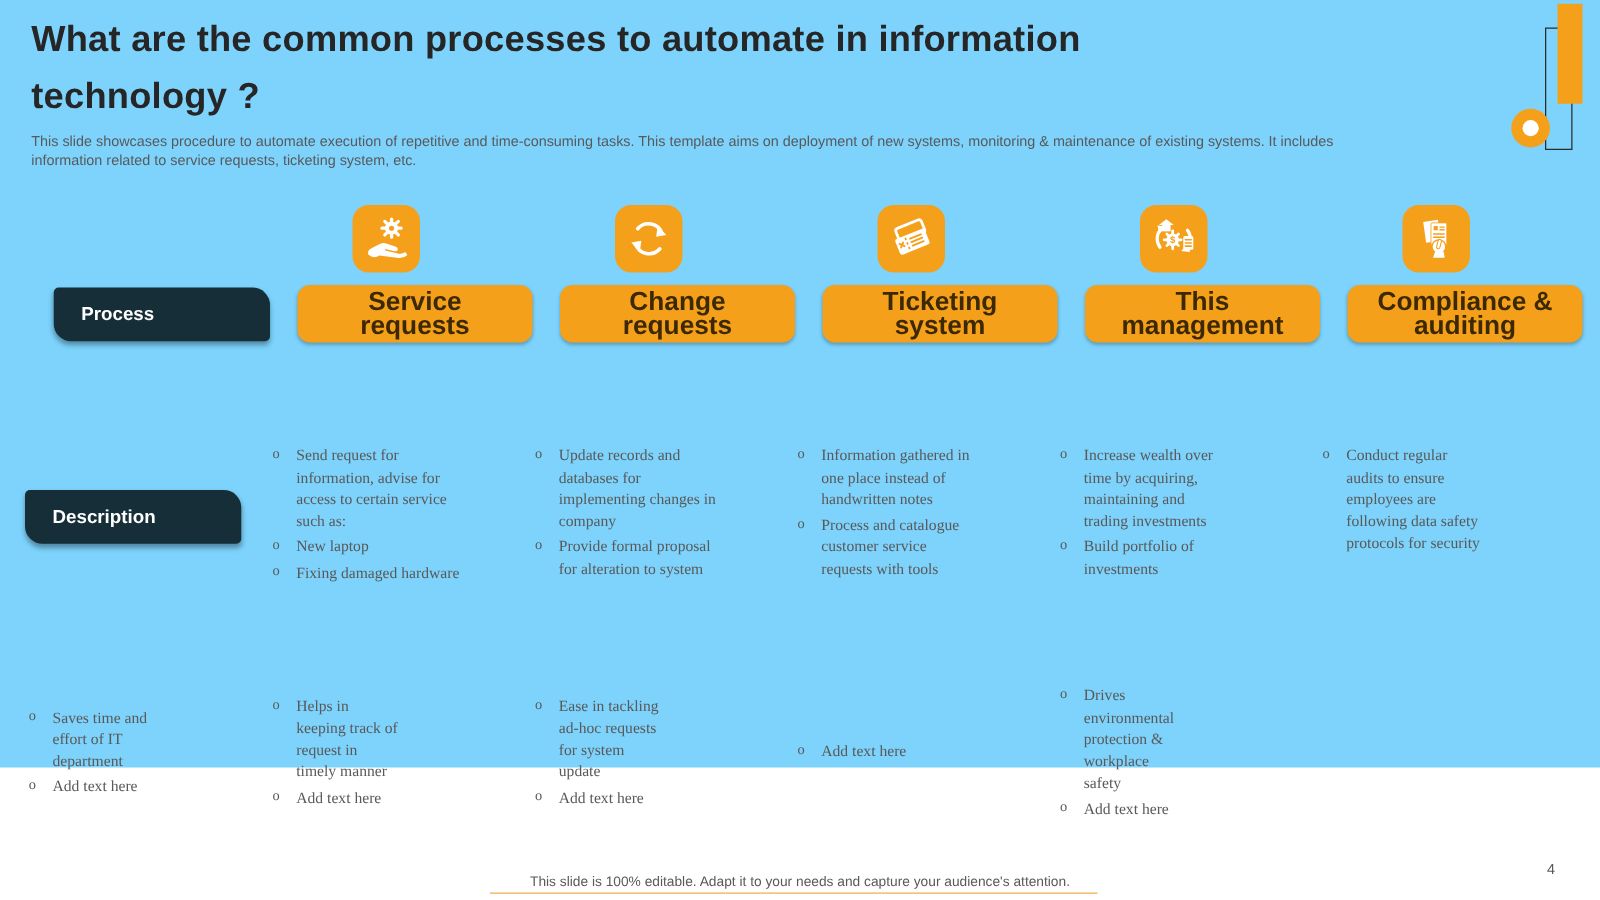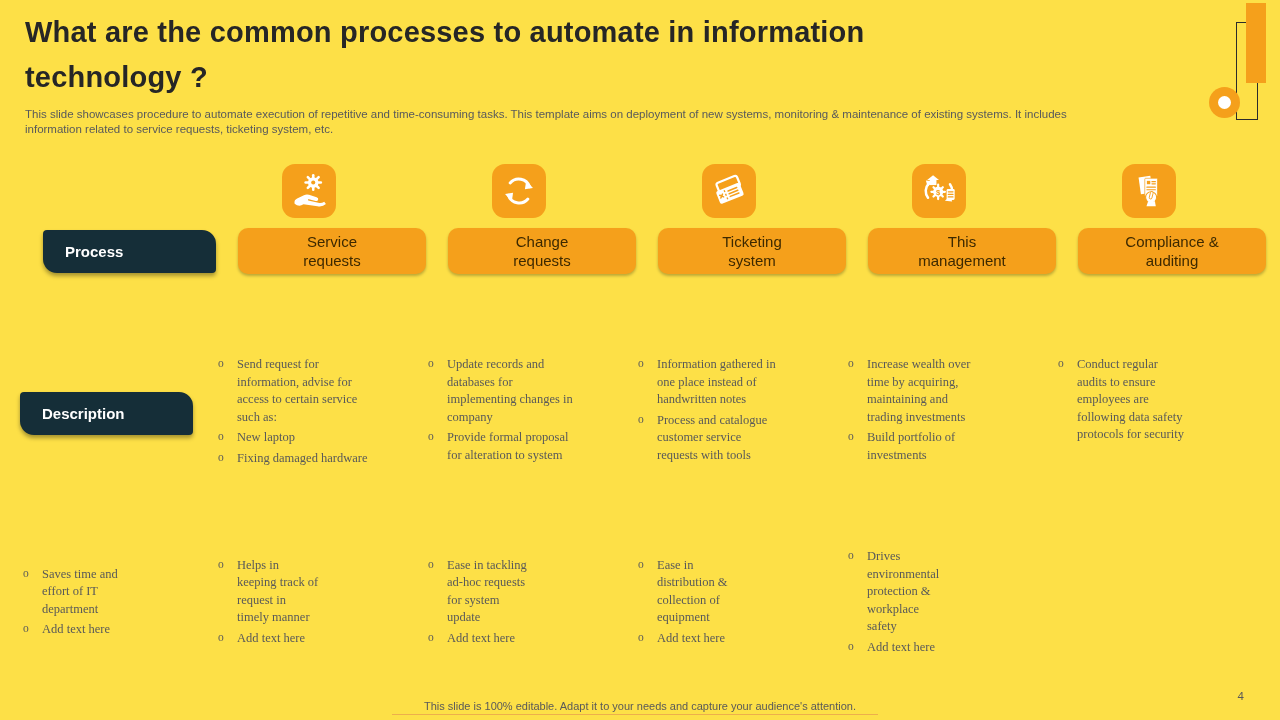--- a/index.html
+++ b/index.html
@@ -1,17 +1,17 @@
 <!DOCTYPE html>
 <html><head>
 <meta charset="utf-8">
 <style>
   * { margin:0; padding:0; box-sizing:border-box; }
   html,body { width:1280px; height:720px; background:#ffffff; font-family:"Liberation Sans", sans-serif; overflow:hidden; }
-  .slide { position:relative; width:1280px; height:720px; background:#fde047; }
+  .slide { position:relative; width:1280px; height:614px; background:#7dd3fc; }
 
   
   .title { position:absolute; left:25px; top:10px; max-width:1000px;
            font-size:29px; line-height:45px; font-weight:800; color:#262626; letter-spacing:0.2px; }
   .subtitle { position:absolute; left:25px; top:107px; max-width:1095px;
               font-size:11.5px; line-height:15px; color:#58595b; }
 
   
   .decor-bar { position:absolute; left:1246px; top:3px; width:20px; height:80px; background:#F5A01B; z-index:2; }
   .decor-outline { position:absolute; left:1236px; top:22px; width:22px; height:98px; border:1.5px solid #2b2b2b; z-index:1; }
@@ -33,21 +33,21 @@
                display:flex; justify-content:center; align-items:center; }
 
   .row-label { width:173px; height:43px; align-self:center;
                background:#152E38; color:#ffffff; font-weight:700; font-size:15px;
                border-radius:4px 14px 4px 14px; box-shadow:0 3px 4px rgba(0,0,0,0.35);
                display:flex; align-items:center; padding-left:22px; }
 
   .header-btn { height:46px; align-self:center; background:#F5A01B; border-radius:10px;
                 box-shadow:0 2px 3px rgba(0,0,0,0.25);
                 display:flex; align-items:center; justify-content:center; text-align:center;
-                font-weight:400; font-size:15px; line-height:19px; color:#3D2900; white-space:pre-line; }
+                font-weight:700; font-size:21px; line-height:19px; color:#3D2900; white-space:pre-line; }
 
   ul.bullets { list-style:none; align-self:start; padding-right:2px;font-family:Liberation Serif, serif; }
   .band-impact ul.bullets { align-self:center; }
   ul.bullets li { position:relative; padding-left:22px; margin-bottom:3px;
                   font-size:12.5px; line-height:17.5px; color:#595959; white-space:pre-line; }
   ul.bullets li::before { content:"o"; position:absolute; left:3px; top:-1px; font-size:11.5px; color:#595959; }
 
   
   .footer { position:absolute; left:0; top:700px; width:1280px; text-align:center;
             font-size:11px; color:#595959; }
@@ -252,24 +252,20 @@
       <li>Add text here</li>
     </ul>
     <ul class="bullets">
       <li>Ease in tackling
 ad-hoc requests
 for system
 update</li>
       <li>Add text here</li>
     </ul>
     <ul class="bullets">
-      <li>Ease in
-distribution &amp;
-collection of
-equipment</li>
       <li>Add text here</li>
     </ul>
     <ul class="bullets">
       <li>Drives
 environmental
 protection &amp;
 workplace
 safety</li>
       <li>Add text here</li>
     </ul>

